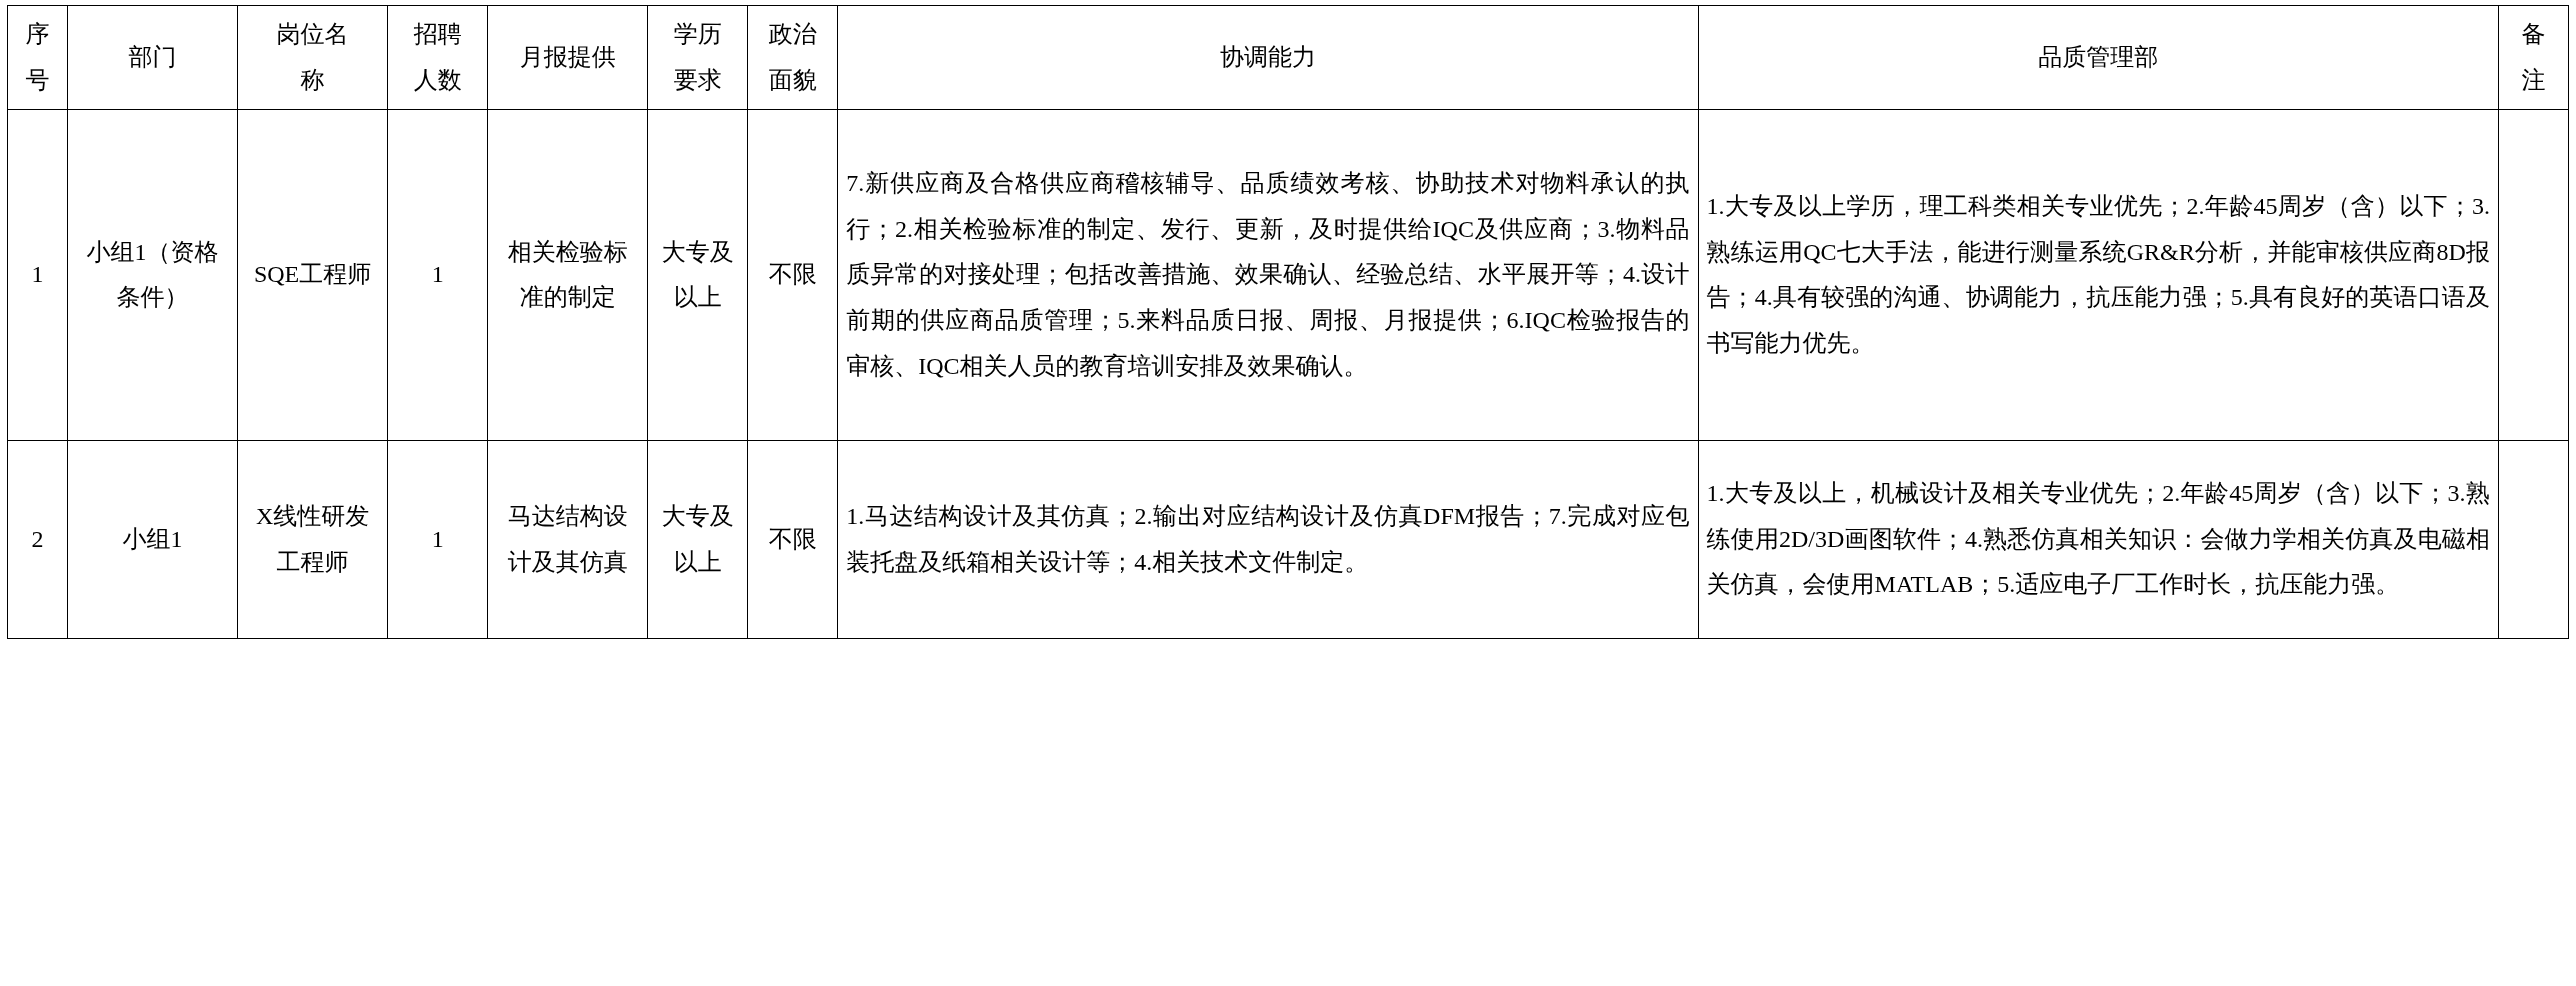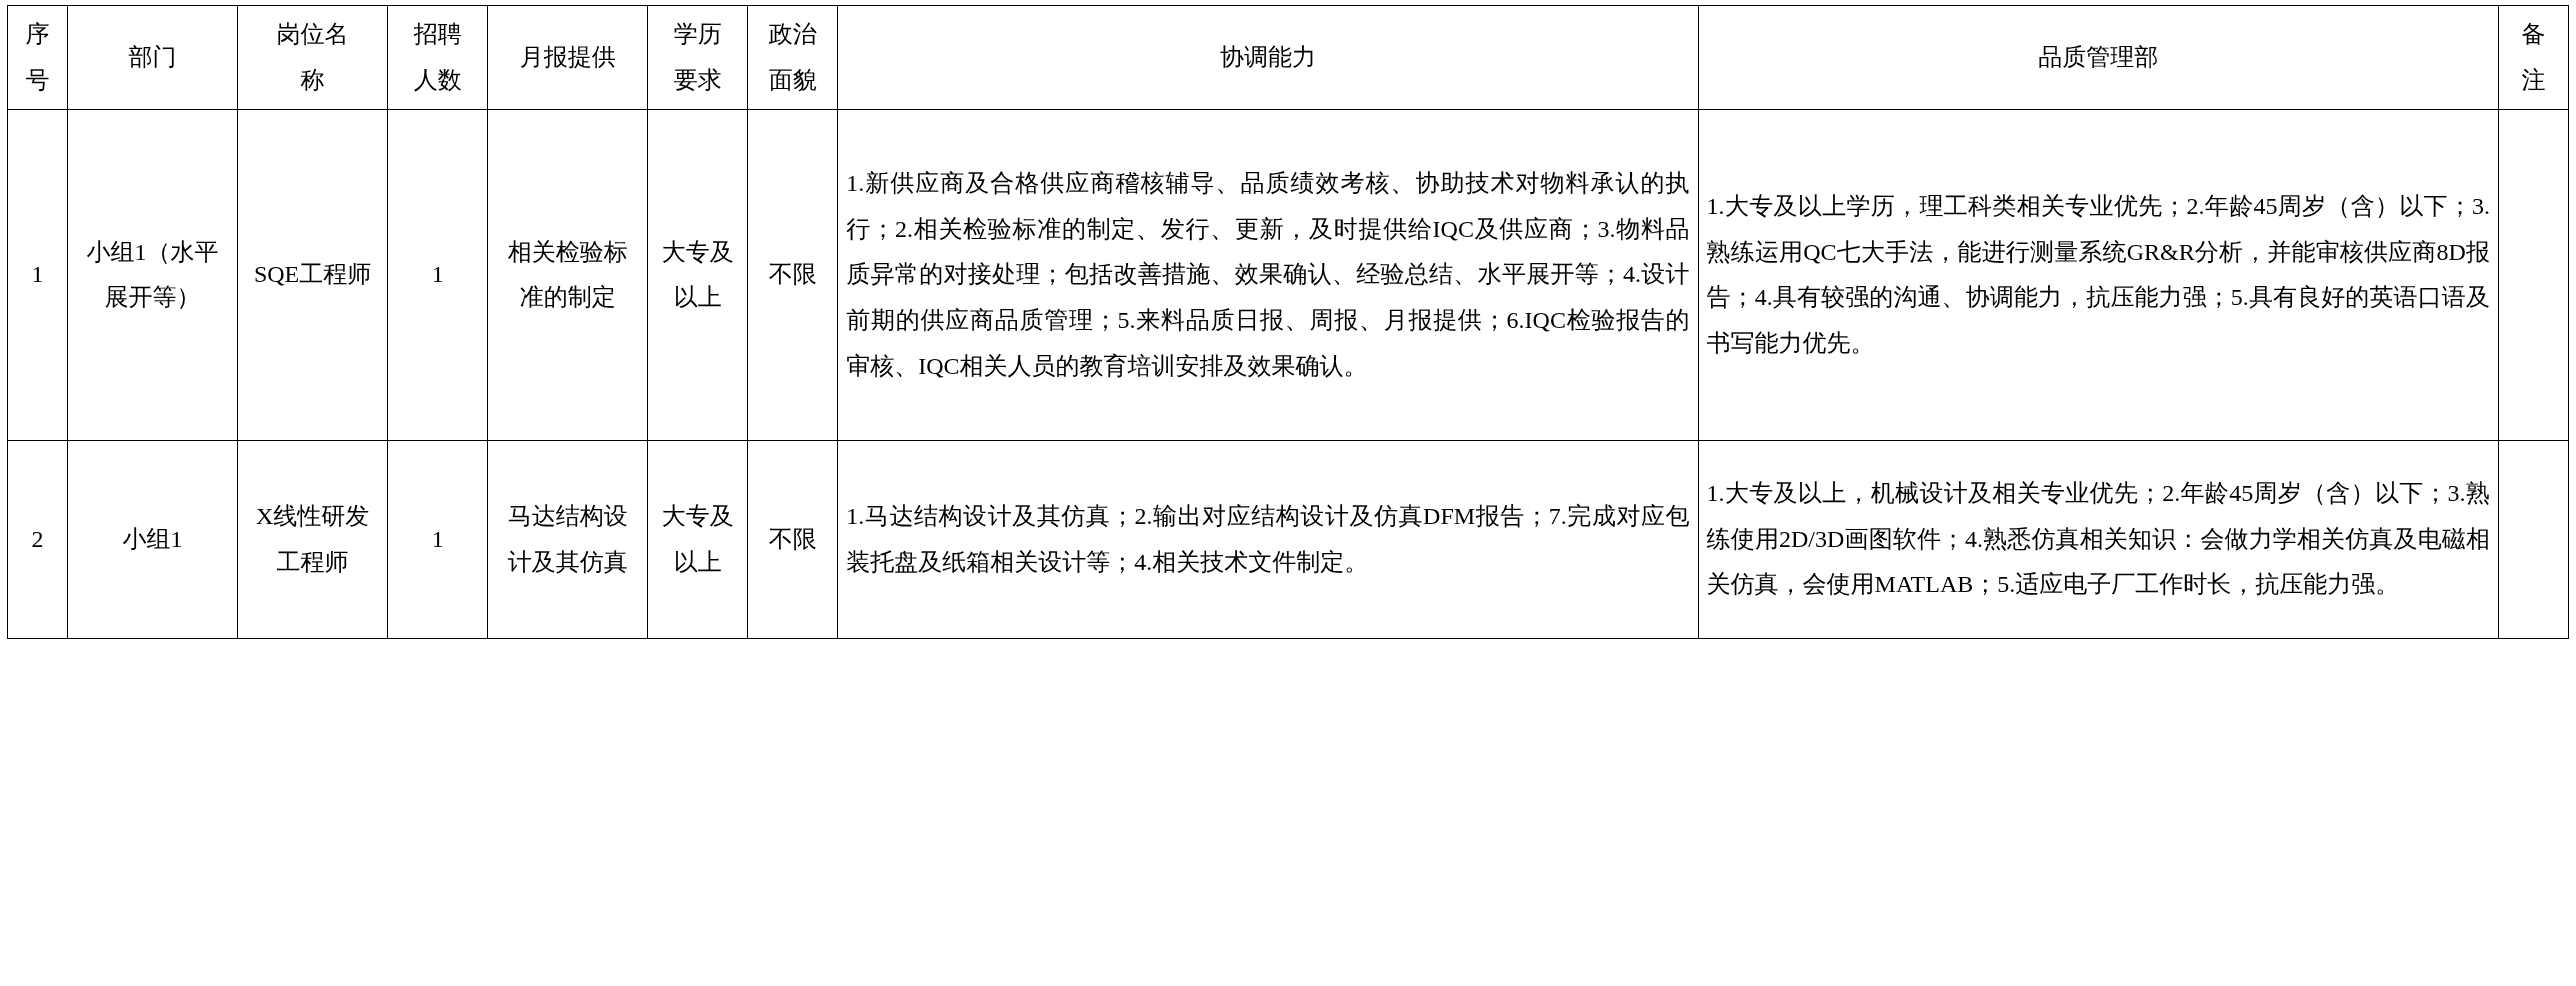--- a/index.html
+++ b/index.html
@@ -130,27 +130,27 @@
         </th>
         <th>
           <span class="vert-label">备</span>
           <span class="vert-label">注</span>
         </th>
       </tr>
     </thead>
     <tbody>
       <tr class="row-1">
         <td class="center">1</td>
-        <td class="narrow-center">小组1（水平展开等）</td>
+        <td class="narrow-center">小组1（资格条件）</td>
         <td class="narrow-center">SQE工程师</td>
         <td class="center">1</td>
         <td class="narrow-center">相关检验标准的制定</td>
         <td class="narrow-center">大专及以上</td>
         <td class="center">不限</td>
-        <td class="body-cell">1.新供应商及合格供应商稽核辅导、品质绩效考核、协助技术对物料承认的执行；2.相关检验标准的制定、发行、更新，及时提供给IQC及供应商；3.物料品质异常的对接处理；包括改善措施、效果确认、经验总结、水平展开等；4.设计前期的供应商品质管理；5.来料品质日报、周报、月报提供；6.IQC检验报告的审核、IQC相关人员的教育培训安排及效果确认。</td>
+        <td class="body-cell">7.新供应商及合格供应商稽核辅导、品质绩效考核、协助技术对物料承认的执行；2.相关检验标准的制定、发行、更新，及时提供给IQC及供应商；3.物料品质异常的对接处理；包括改善措施、效果确认、经验总结、水平展开等；4.设计前期的供应商品质管理；5.来料品质日报、周报、月报提供；6.IQC检验报告的审核、IQC相关人员的教育培训安排及效果确认。</td>
         <td class="body-cell">1.大专及以上学历，理工科类相关专业优先；2.年龄45周岁（含）以下；3.熟练运用QC七大手法，能进行测量系统GR&amp;R分析，并能审核供应商8D报告；4.具有较强的沟通、协调能力，抗压能力强；5.具有良好的英语口语及书写能力优先。</td>
         <td class="center"></td>
       </tr>
       <tr class="row-2">
         <td class="center">2</td>
         <td class="narrow-center">小组1</td>
         <td class="narrow-center">X线性研发工程师</td>
         <td class="center">1</td>
         <td class="narrow-center">马达结构设计及其仿真</td>
         <td class="narrow-center">大专及以上</td>

